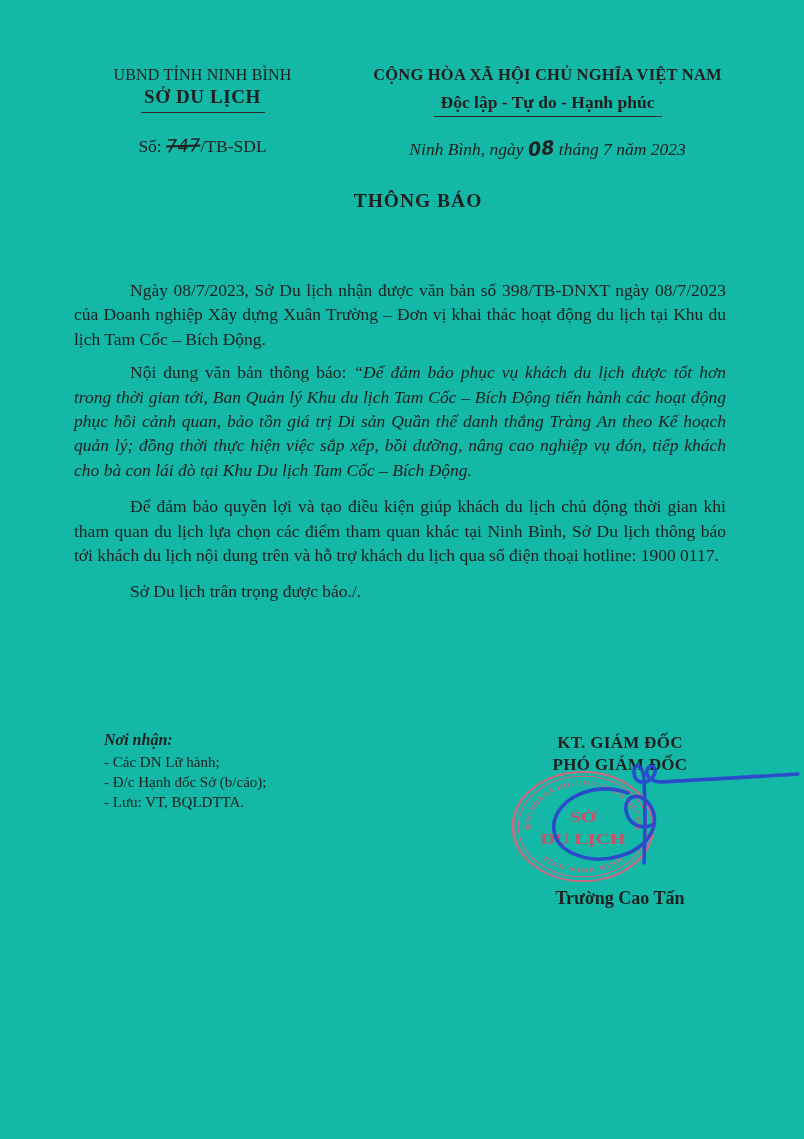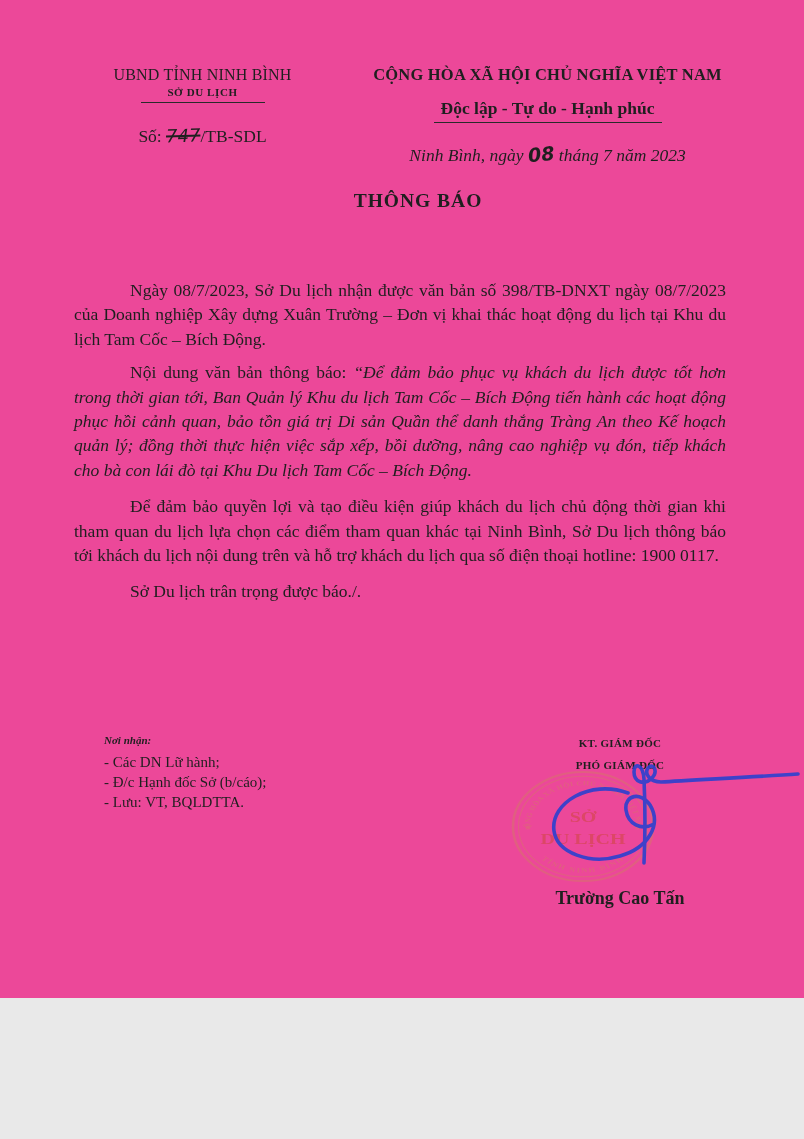--- a/index.html
+++ b/index.html
@@ -1,55 +1,55 @@
 <!DOCTYPE html>
 <html><head>
 <meta charset="utf-8">
 <style>
   html,body{margin:0;padding:0;background:#e9e9e9;}
   .page{
     position:relative;
-    width:804px;height:998px;
+    width:804px;height:1139px;
     margin:0 auto;
-    background:#ec4899;
+    background:#14b8a6;
     font-family:"Liberation Serif",serif;
     color:#1f1f1f;
     overflow:hidden;
   }
   
   .hdr{position:absolute;top:64px;left:0;width:804px;display:flex;}
   .hdr-left{position:absolute;left:100px;top:0;width:205px;text-align:center;}
   .org-parent{font-size:16px;line-height:21px;letter-spacing:.2px;}
-  .org-name{font-size:11px;font-weight:bold;letter-spacing:.6px;margin-top:1px;}
+  .org-name{font-size:19px;font-weight:bold;letter-spacing:.6px;margin-top:1px;}
   .rule{height:0;border-bottom:1.5px solid #2a2a2a;}
   .rule-left{width:124px;margin:4px auto 0;}
   .doc-number{margin-top:22px;font-size:17.5px;text-align:center;white-space:nowrap;}
   .hdr-right{position:absolute;left:350px;top:0;width:395px;text-align:center;}
   .nat-title{font-size:16.5px;font-weight:bold;line-height:22px;letter-spacing:.2px;}
-  .nat-motto{font-size:17.5px;font-weight:bold;margin-top:12px;}
+  .nat-motto{font-size:17.5px;font-weight:bold;margin-top:6px;}
   .rule-right{width:228px;margin:3px auto 0;}
   .date-line{margin-top:20px;font-size:17.5px;font-style:italic;white-space:nowrap;}
   .hand{font-family:"DejaVu Sans",sans-serif;font-style:italic;}
   .crossed{text-decoration:line-through;text-decoration-thickness:1.5px;display:inline-block;transform:rotate(-2deg);font-size:18px;}
   .day{display:inline-block;transform:rotate(-6deg);font-size:19px;font-weight:bold;}
   
   .title-block{position:absolute;top:190px;left:16px;width:804px;text-align:center;}
   .doc-title{font-size:19.5px;font-weight:bold;letter-spacing:1px;}
   .doc-subtitle{font-size:17.5px;font-weight:bold;margin-top:7px;}
   .u{border-bottom:1.8px solid #2a2a2a;padding-bottom:1px;}
   
   .body{position:absolute;top:278px;left:74px;width:652px;font-size:17.5px;line-height:24.4px;text-align:justify;}
   .body p{margin:0 0 9px 0;text-indent:56px;}
   .body p.gap{margin-top:12px;}
   .it{font-style:italic;}
   
   .footer-left{position:absolute;top:730px;left:104px;font-size:15px;line-height:20px;}
-  .recipients-label{font-weight:bold;font-style:italic;font-size:11px;margin-bottom:2px;}
+  .recipients-label{font-weight:bold;font-style:italic;font-size:16px;margin-bottom:2px;}
   .footer-right{position:absolute;top:732px;left:470px;width:300px;text-align:center;z-index:1;}
-  .signer-title{font-size:11px;font-weight:bold;line-height:22px;letter-spacing:.3px;}
+  .signer-title{font-size:17px;font-weight:bold;line-height:22px;letter-spacing:.3px;}
   .signer-name{font-size:18px;font-weight:bold;margin-top:112px;}
   
   .seal{position:absolute;left:508px;top:768px;width:150px;height:120px;z-index:2;opacity:.93;}
   .seal svg{transform:scaleY(.78);transform-origin:top center;}
   .signature{position:absolute;left:540px;top:753px;width:270px;height:125px;z-index:3;}
 </style>
 </head>
 <body>
 
 <div class="page">

